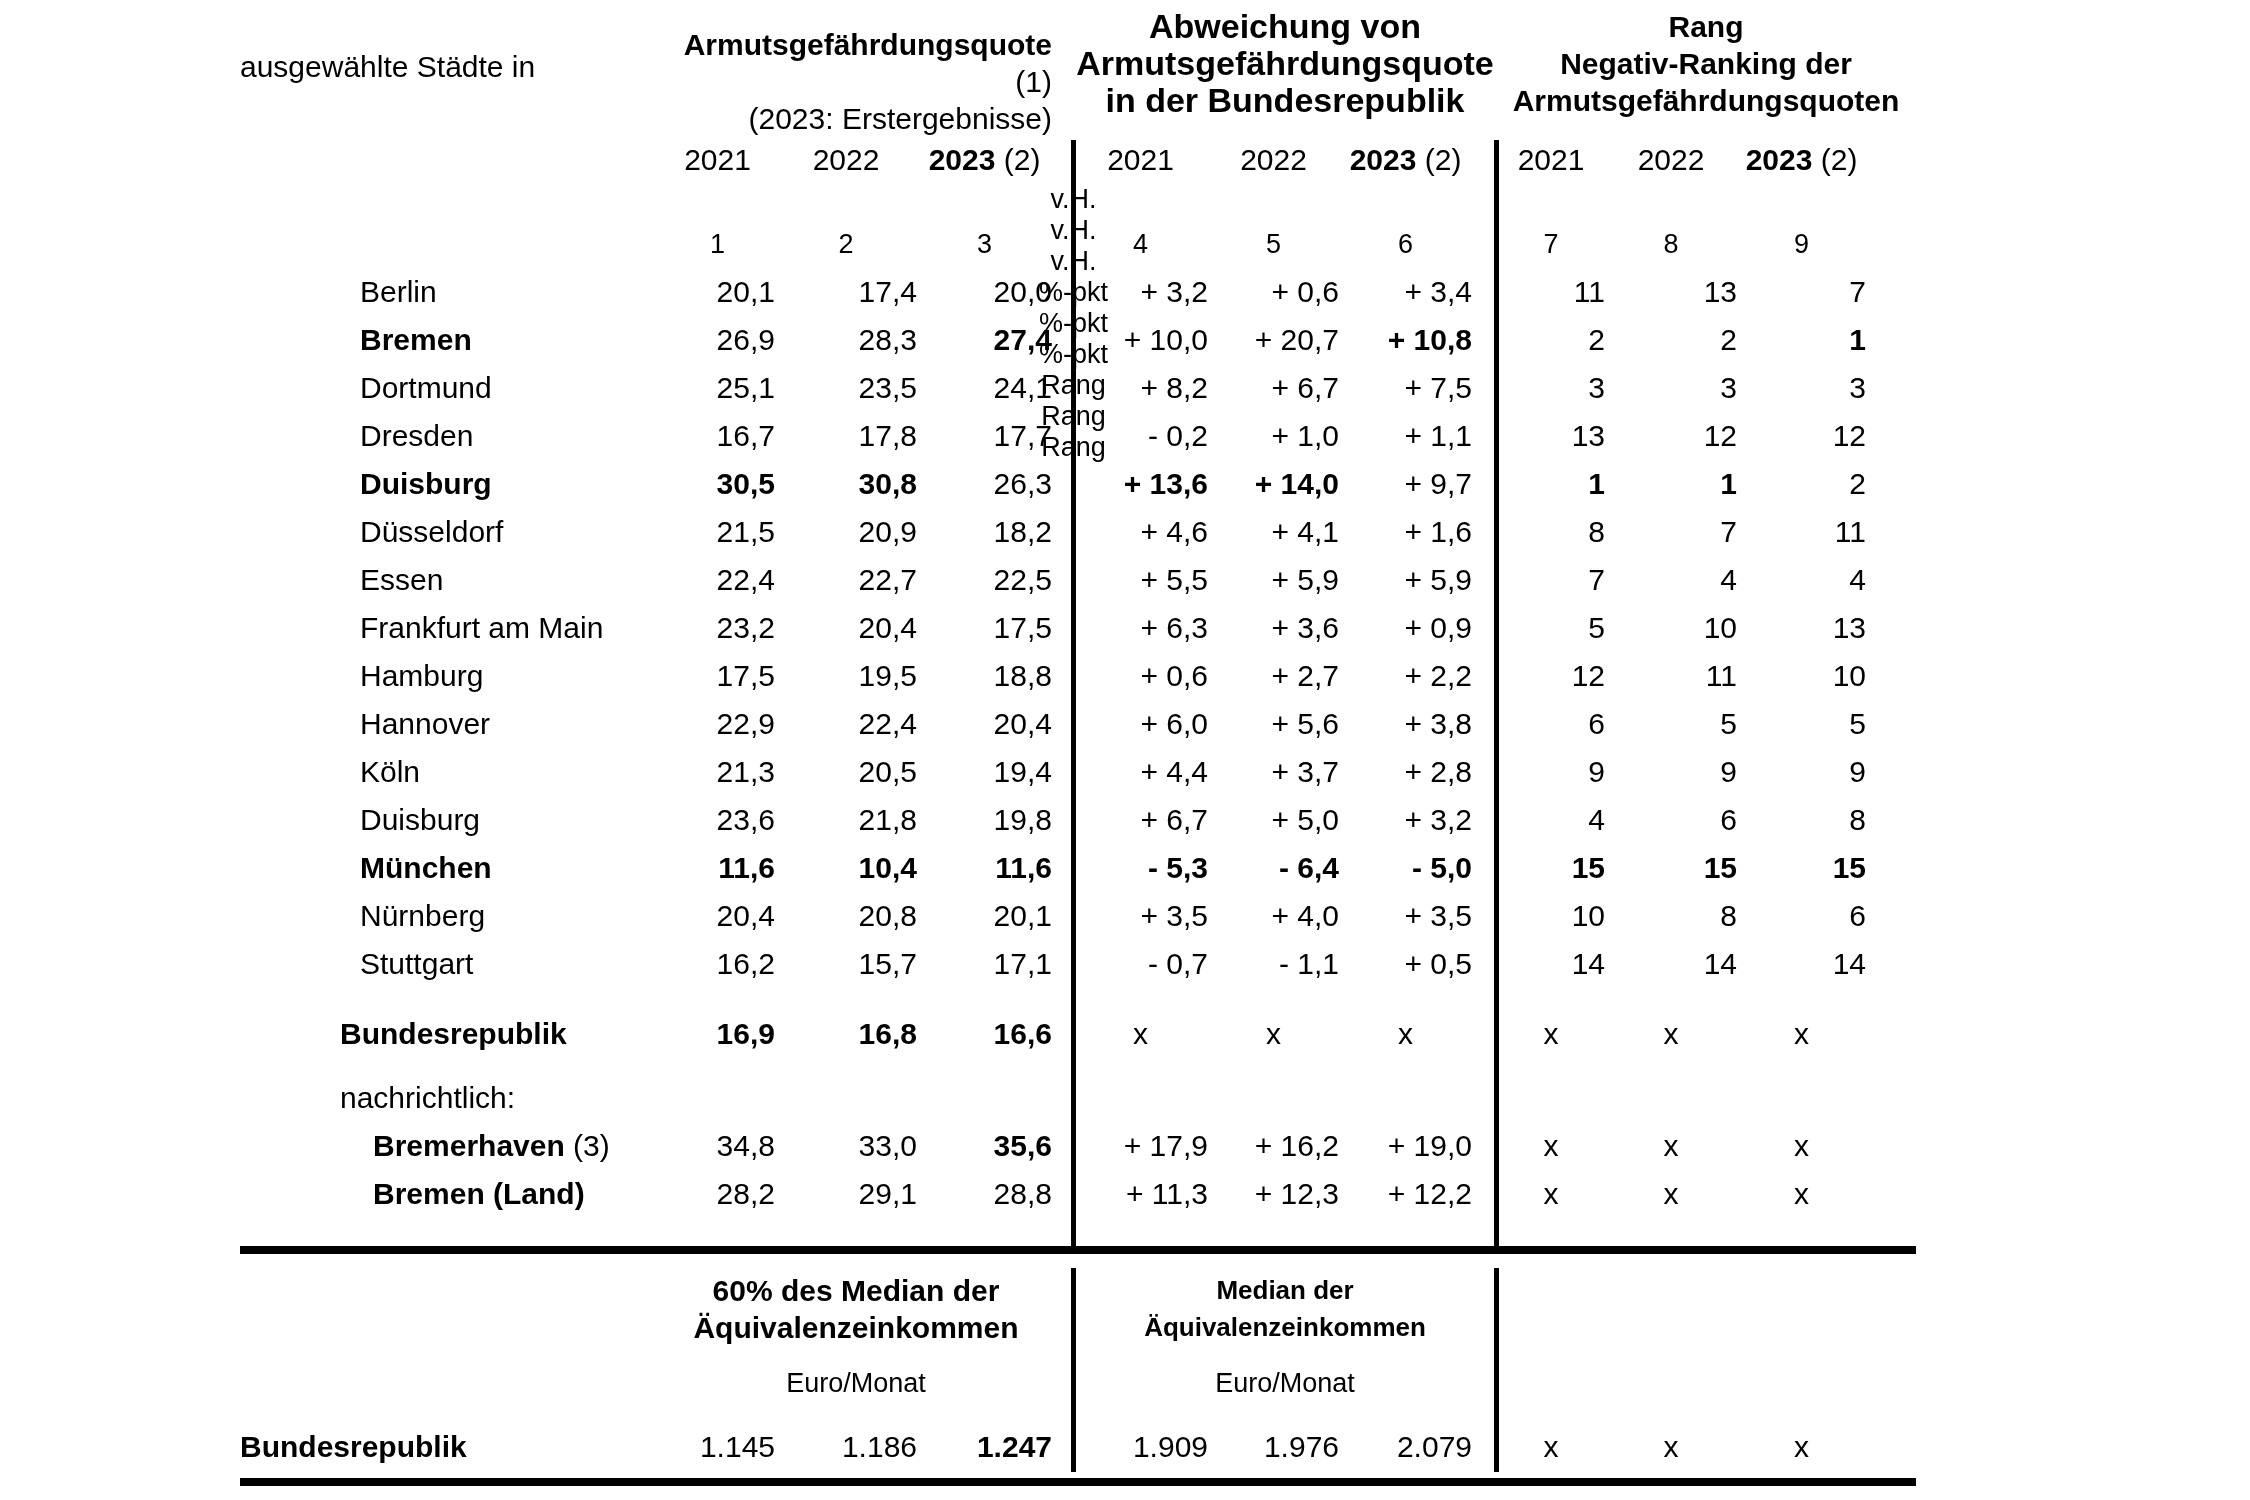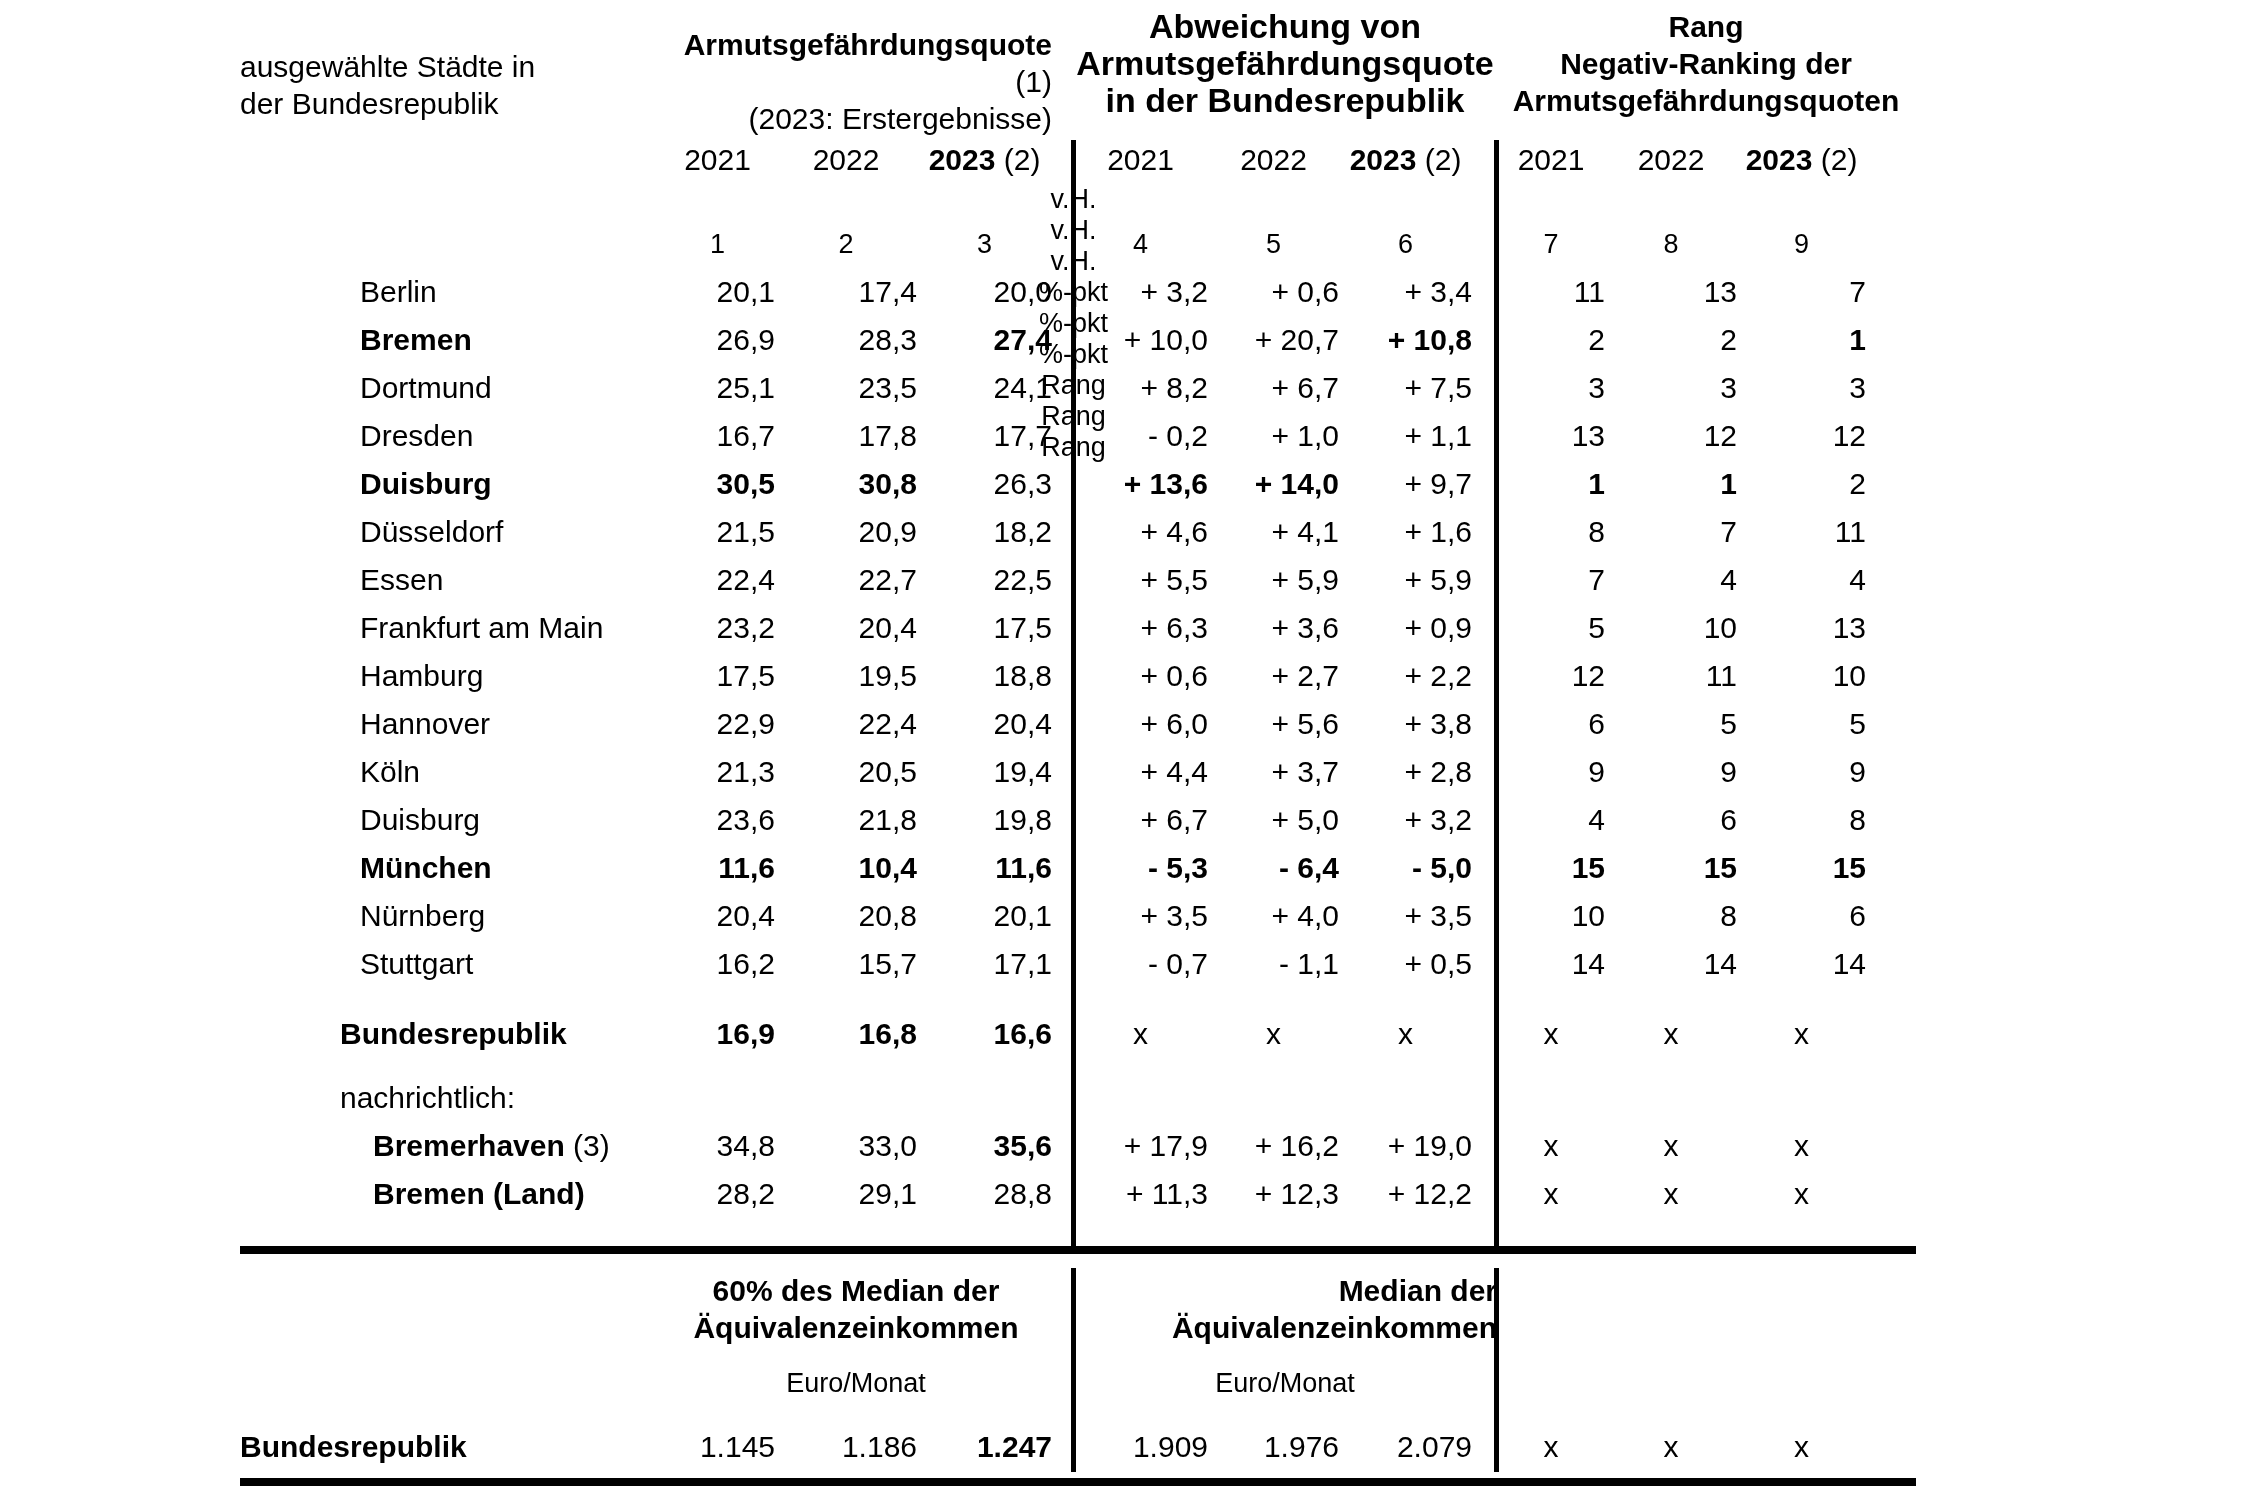--- a/index.html
+++ b/index.html
@@ -45,33 +45,32 @@
   .vline{width:5px;background:#000;}
   #vl1{left:1071px;top:140px;height:1106px;}
   #vl2{left:1494px;top:140px;height:1106px;}
   #rule-mid{left:240px;top:1246px;width:1676px;height:8px;background:#000;}
   #rule-bot{left:240px;top:1478px;width:1676px;height:8px;background:#000;}
   #vl1b{left:1071px;top:1268px;height:204px;}
   #vl2b{left:1494px;top:1268px;height:204px;}
 
   
   #foot-t1{left:660px;top:1272px;width:392px;font-size:30px;line-height:37px;text-align:center;font-weight:bold;}
-  #foot-t2{left:1073px;top:1272px;width:424px;font-size:30px;line-height:37px;text-align:right;font-weight:bold;}
+  #foot-t2{left:1073px;top:1272px;width:424px;font-size:26px;line-height:37px;text-align:center;font-weight:bold;}
   #foot-u1{left:660px;top:1368px;width:392px;font-size:27px;text-align:center;}
   #foot-u2{left:1073px;top:1368px;width:424px;font-size:27px;text-align:center;}
   #foot-row{left:240px;top:1424px;height:46px;}
 </style>
 </head>
 <body>
 
 <div class="canvas">
 
   <div class="abs" id="hdr-left">
     <div>ausgewählte Städte in</div>
-    <div>der Bundesrepublik</div>
   </div>
 
   <div class="abs" id="hdr-g1">
     <div><span class="b">Armutsgefährdungsquote</span><span> (1)</span></div>
     <div>(2023: Erstergebnisse)</div>
   </div>
 
   <div class="abs" id="hdr-g2">
     <div>Abweichung von</div>
     <div>Armutsgefährdungsquote</div>

